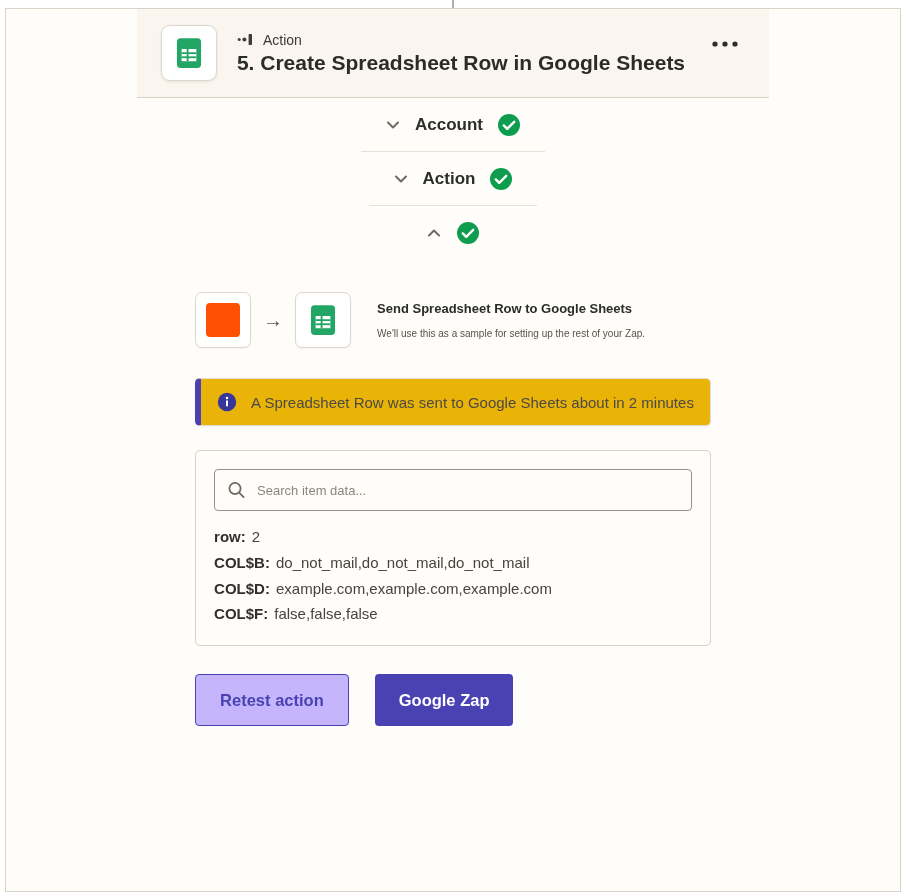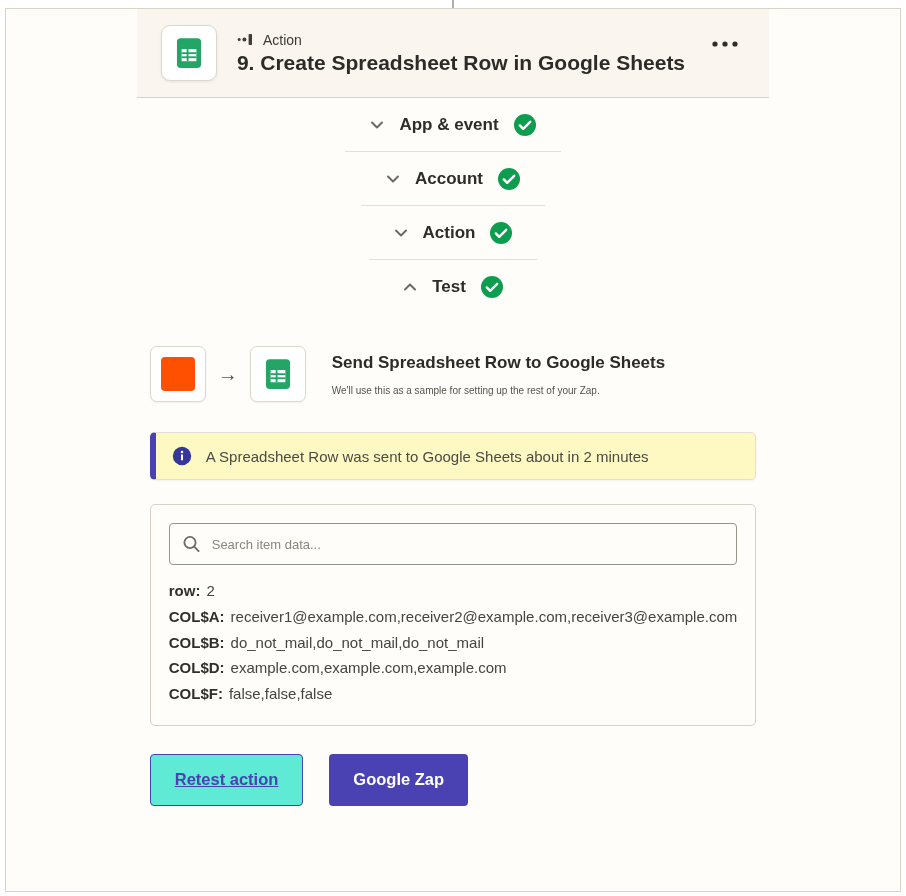--- a/index.html
+++ b/index.html
@@ -36,38 +36,38 @@
   .chev{display:flex;align-items:center;}
   .check{display:flex;align-items:center;}
 
   
   .test-body{padding:32px 36px 0;flex:1;}
   .sample-row{display:flex;align-items:center;}
   .icon-tile{width:56px;height:56px;border:1px solid #ddd8cd;border-radius:7px;background:#fff;display:flex;align-items:center;justify-content:center;box-shadow:0 1px 2px rgba(0,0,0,.05);flex:none;}
   .orange-sq{width:34px;height:34px;border-radius:4px;background:var(--orange);}
   .arrow{font-size:20px;color:#57534c;margin:0 12px;}
   .sample-text{margin-left:26px;}
-  .sample-title{font-size:17px;font-weight:bold;color:var(--text-dark);margin-bottom:12px;}
+  .sample-title{font-size:13px;font-weight:bold;color:var(--text-dark);margin-bottom:12px;}
   .sample-sub{font-size:10px;color:var(--text-gray);}
 
-  .info-banner{margin-top:30px;display:flex;align-items:center;gap:14px;background:#fef9c3;border:1px solid #e4dfd5;border-left:6px solid var(--accent);border-radius:5px;padding:13px 16px;font-size:15px;color:#4b4a45;box-shadow:0 1px 2px rgba(0,0,0,.05);}
+  .info-banner{margin-top:30px;display:flex;align-items:center;gap:14px;background:#eab308;border:1px solid #e4dfd5;border-left:6px solid var(--accent);border-radius:5px;padding:13px 16px;font-size:15px;color:#4b4a45;box-shadow:0 1px 2px rgba(0,0,0,.05);}
   .info-icon{display:flex;align-items:center;flex:none;}
 
   .data-panel{margin-top:24px;border:1px solid #d8d2c6;border-radius:5px;padding:18px;background:var(--bg);}
   .search-box{position:relative;}
   .search-box input{width:100%;height:42px;border:1px solid #98938a;border-radius:4px;padding:0 12px 0 42px;font-size:13px;color:#3c3b38;background:#fffdf9;font-family:inherit;outline:none;}
   .search-box input::placeholder{color:#8b867d;}
   .search-icon{position:absolute;left:13px;top:50%;transform:translateY(-50%);display:flex;}
   .rows{margin-top:13px;}
   .data-row{font-size:15px;line-height:25.8px;color:#46443f;white-space:nowrap;}
   .data-row .k{font-weight:bold;color:#302f2c;margin-right:6px;}
 
   .btn-row{display:flex;gap:26px;margin-top:28px;}
   .btn{height:52px;font-size:16.5px;font-weight:bold;border-radius:4px;padding:0 24px;cursor:pointer;font-family:inherit;}
-  .btn.outline{background:#5eead4;color:var(--accent);border:1px solid var(--accent);text-decoration:underline;}
+  .btn.outline{background:#c4b5fd;color:var(--accent);border:1px solid var(--accent);}
   .btn.solid{background:var(--accent);color:#fff;border:none;}
 </style>
 </head>
 <body>
 
 <div class="stage">
   <div class="connector"></div>
 
   <div class="card">
 
@@ -85,45 +85,31 @@
       </div>
       <div class="header-text">
         <div class="step-type">
           <svg width="18" height="13" viewBox="0 0 18 13">
             <circle cx="2.2" cy="6.5" r="1.5" fill="#3f3d3a"></circle>
             <circle cx="7.4" cy="6.5" r="2" fill="#3f3d3a"></circle>
             <rect x="11.6" y="1" width="3.4" height="11" rx="0.8" fill="#3f3d3a"></rect>
           </svg>
           <span>Action</span>
         </div>
-        <div class="step-title">9. Create Spreadsheet Row in Google Sheets</div>
+        <div class="step-title">5. Create Spreadsheet Row in Google Sheets</div>
       </div>
       <button class="menu-btn">
         <svg width="28" height="6" viewBox="0 0 28 6">
           <circle cx="4" cy="3" r="2.6" fill="#2d2d2a"></circle>
           <circle cx="14" cy="3" r="2.6" fill="#2d2d2a"></circle>
           <circle cx="24" cy="3" r="2.6" fill="#2d2d2a"></circle>
         </svg>
       </button>
     </div>
 
-    <div class="section">
-      <span class="chev">
-        <svg width="16" height="16" viewBox="0 0 16 16">
-            <path d="M3 5.5l5 5 5-5" stroke="#6e6a63" stroke-width="2" fill="none" stroke-linecap="round" stroke-linejoin="round"></path>
-          </svg>
-      </span>
-      <span class="sec-label">App &amp; event</span>
-      <span class="check">
-        <svg width="24" height="24" viewBox="0 0 24 24">
-            <circle cx="12" cy="12" r="11" fill="var(--success)"></circle>
-            <path d="M6.8 12.4l3.4 3.4 7-7" stroke="#fff" stroke-width="2.4" fill="none" stroke-linecap="round" stroke-linejoin="round"></path>
-          </svg>
-      </span>
-    </div>
 
     <div class="section">
       <span class="chev">
         <svg width="16" height="16" viewBox="0 0 16 16">
             <path d="M3 5.5l5 5 5-5" stroke="#6e6a63" stroke-width="2" fill="none" stroke-linecap="round" stroke-linejoin="round"></path>
           </svg>
       </span>
       <span class="sec-label">Account</span>
       <span class="check">
         <svg width="24" height="24" viewBox="0 0 24 24">
@@ -147,21 +133,20 @@
           </svg>
       </span>
     </div>
 
     <div class="section expanded">
       <span class="chev">
         <svg width="16" height="16" viewBox="0 0 16 16">
             <path d="M3 10.5l5-5 5 5" stroke="#6e6a63" stroke-width="2" fill="none" stroke-linecap="round" stroke-linejoin="round"></path>
           </svg>
       </span>
-      <span class="sec-label">Test</span>
       <span class="check">
         <svg width="24" height="24" viewBox="0 0 24 24">
             <circle cx="12" cy="12" r="11" fill="var(--success)"></circle>
             <path d="M6.8 12.4l3.4 3.4 7-7" stroke="#fff" stroke-width="2.4" fill="none" stroke-linecap="round" stroke-linejoin="round"></path>
           </svg>
       </span>
     </div>
 
     <div class="test-body">
 
@@ -204,21 +189,20 @@
             <svg width="19" height="19" viewBox="0 0 19 19">
                 <circle cx="8" cy="8" r="5.6" stroke="#6f6a62" stroke-width="1.8" fill="none"></circle>
                 <line x1="12.2" y1="12.2" x2="16.6" y2="16.6" stroke="#6f6a62" stroke-width="1.8" stroke-linecap="round"></line>
               </svg>
           </span>
           <input type="text" placeholder="Search item data..." style="">
         </div>
 
         <div class="rows">
           <div class="data-row"><span class="k">row:</span><span class="v">2</span></div>
-          <div class="data-row"><span class="k">COL$A:</span><span class="v">receiver1@example.com,receiver2@example.com,receiver3@example.com</span></div>
           <div class="data-row"><span class="k">COL$B:</span><span class="v">do_not_mail,do_not_mail,do_not_mail</span></div>
           <div class="data-row"><span class="k">COL$D:</span><span class="v">example.com,example.com,example.com</span></div>
           <div class="data-row"><span class="k">COL$F:</span><span class="v">false,false,false</span></div>
         </div>
       </div>
 
       <div class="btn-row">
         <button class="btn outline">Retest action</button>
         <button class="btn solid">Google Zap</button>
       </div>

